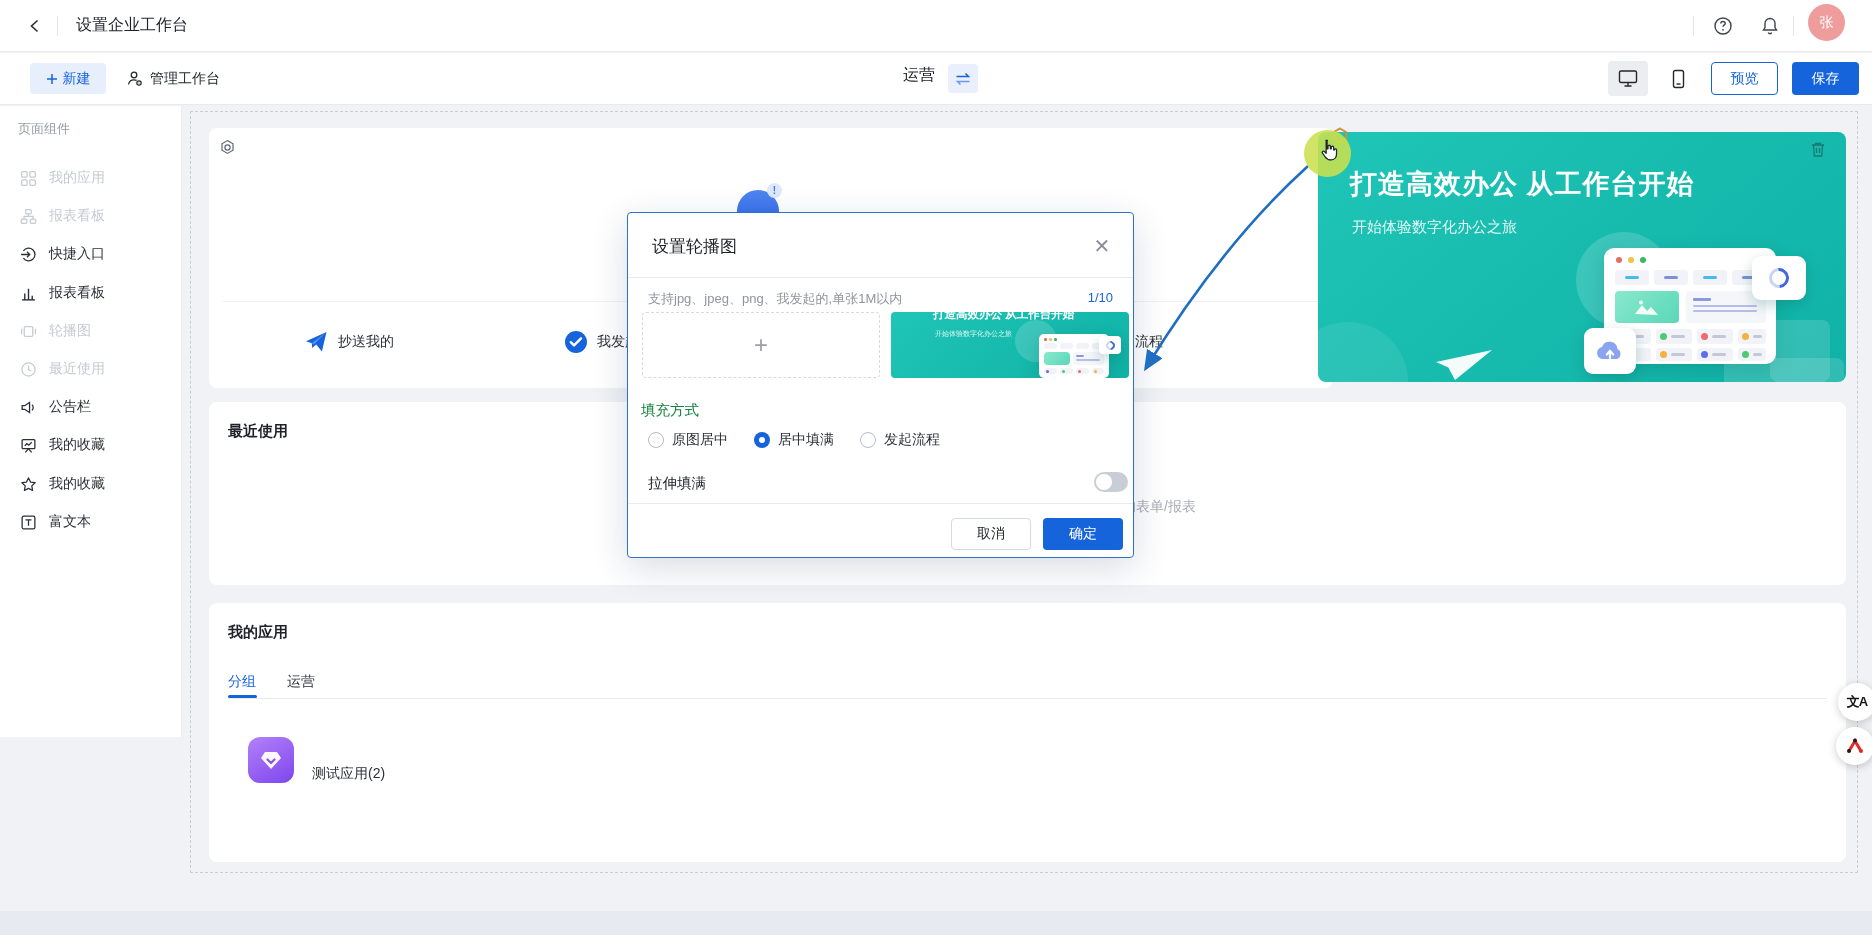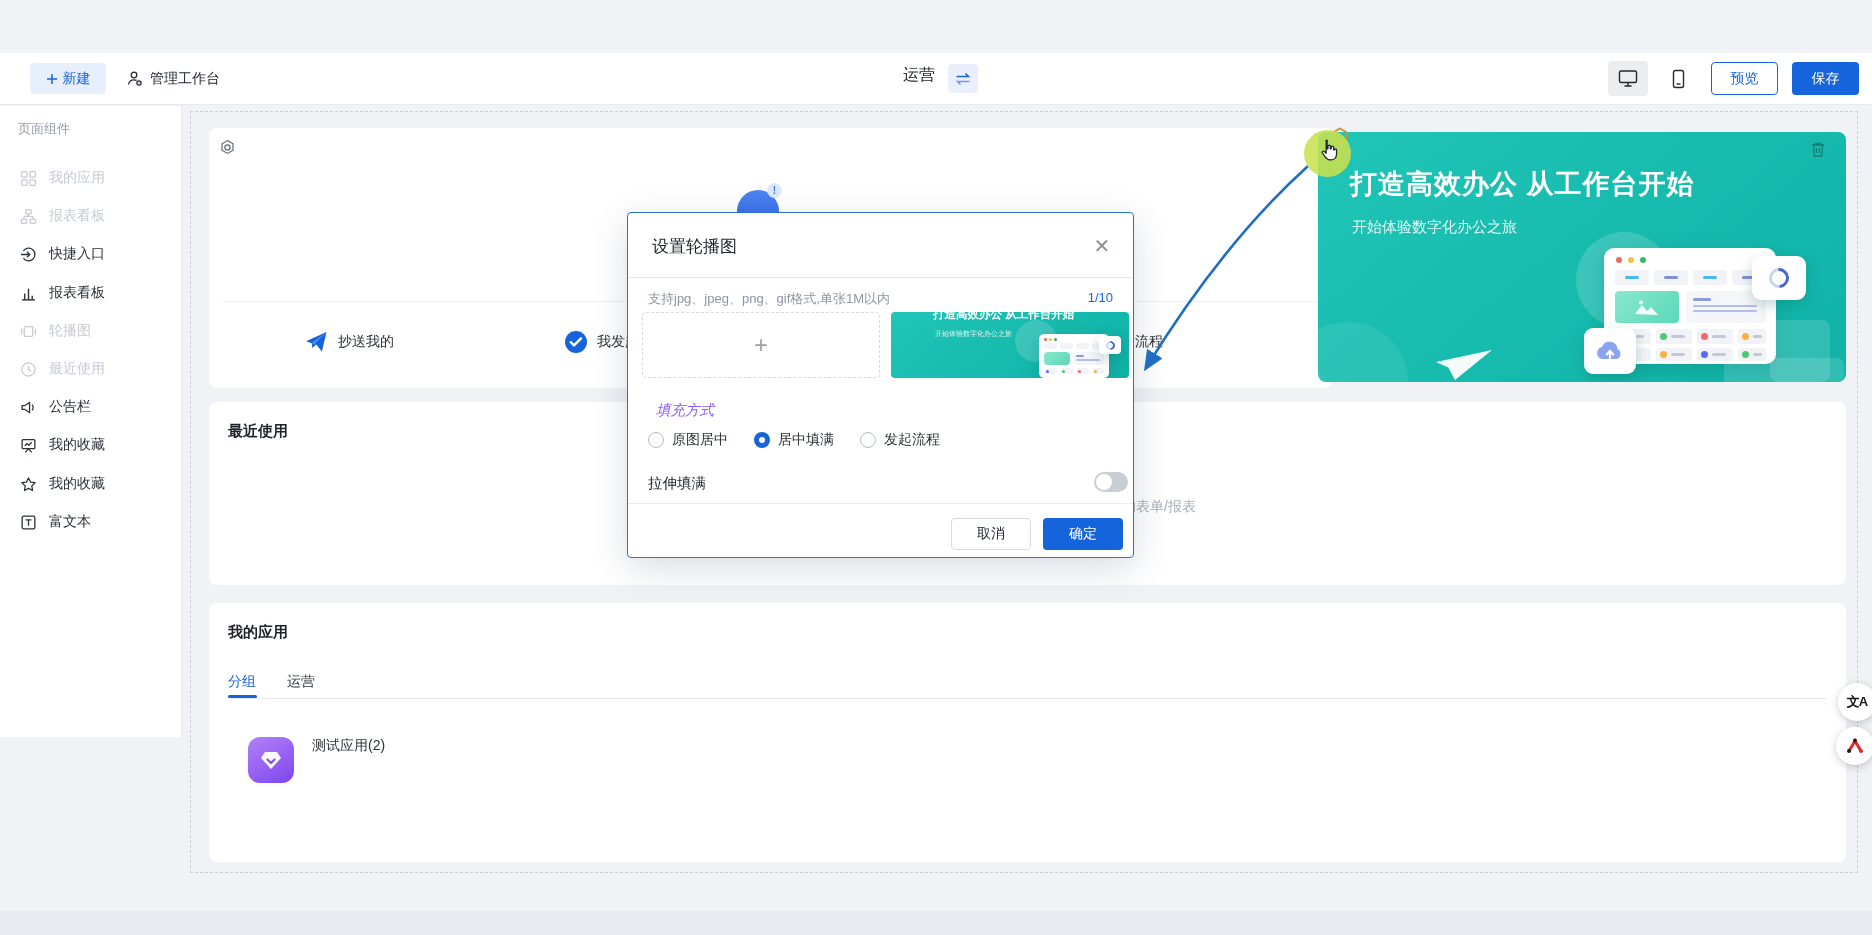--- a/index.html
+++ b/index.html
@@ -65,38 +65,38 @@
 
   
   .recent-card { left:209px; top:402px; width:1637px; height:183px; }
   .card-title { position:absolute; left:19px; top:20px; font-size:15px; font-weight:bold; color:#1f2329; }
   .recent-empty { position:absolute; left:829px; top:96px; font-size:14px; color:#a8adb5; }
   .apps-card { left:209px; top:603px; width:1637px; height:259px; overflow:hidden; }
   .tab { position:absolute; top:70px; font-size:14px; cursor:pointer; color:#2b2f36; }
   .tab.active { color:#1664dc; }
   .tab-underline { position:absolute; left:19px; top:92px; width:29px; height:3px; background:#1664dc; border-radius:2px; }
   .tab-line { position:absolute; left:19px; right:19px; top:95px; height:1px; background:#e8eaed; }
-  .app-item { position:absolute; left:39px; top:134px; display:flex; align-items:flex-start; gap:18px; cursor:pointer; }
+  .app-item { position:absolute; left:39px; top:134px; display:flex; align-items:flex-end; gap:18px; cursor:pointer; }
   .app-ic { width:46px; height:46px; border-radius:12px; background:linear-gradient(150deg,#b381f8,#7e46ee); display:flex; align-items:center; justify-content:center; }
   .app-label { font-size:14px; color:#2b2f36; }
   .apps-note { position:absolute; left:0; bottom:0; width:100%; height:30px; background:#edeff7; display:flex; align-items:center; justify-content:center; font-size:13px; color:#8f959e; }
   .bottom-strip { position:absolute; left:0; top:911px; width:1872px; height:24px; background:#e8eaf1; z-index:6; }
 
   
   .modal { position:absolute; left:627px; top:212px; width:507px; height:346px; background:#fff; border:1.5px solid #2e72c8; border-radius:4px; box-shadow:0 10px 36px rgba(15,35,80,.16); z-index:100; }
   .modal-title { position:absolute; left:24px; top:22px; font-size:17px; font-weight:500; color:#1f2329; }
   .modal-close { position:absolute; right:20px; top:22px; width:22px; height:22px; color:#8a9099; font-size:20px; line-height:22px; text-align:center; cursor:pointer; }
   .modal-hdiv { position:absolute; left:0; top:64px; width:100%; height:1px; background:#e8eaed; }
   .modal-hint { position:absolute; left:20px; top:77px; font-size:13px; color:#8f959e; }
   .modal-counter { position:absolute; right:20px; top:77px; font-size:13px; color:#1664dc; }
   .upload-box { position:absolute; left:14px; top:99px; width:238px; height:66px; border:1px dashed #d6dae1; border-radius:4px; display:flex; align-items:center; justify-content:center; color:#9aa0a8; font-size:24px; font-weight:300; cursor:pointer; }
   .thumb { position:absolute; left:263px; top:99px; width:238px; height:66px; border-radius:4px; background:linear-gradient(140deg,#1fc5b6,#10b2a7); overflow:hidden; cursor:pointer; }
   .thumb-title { position:absolute; left:42px; top:-5px; font-size:11.5px; font-weight:bold; color:#fff; white-space:nowrap; }
   .thumb-sub { position:absolute; left:44px; top:17px; font-size:7px; color:rgba(255,255,255,.85); }
-  .fill-label { position:absolute; left:28px; top:188px; font-size:14.5px; font-weight:500; color:#8b5cf6;font-style:italic; }
+  .fill-label { position:absolute; left:13px; top:188px; font-size:14.5px; font-weight:500; color:#15803d; }
   .radio-row { position:absolute; left:20px; top:218px; display:flex; gap:26px; }
   .radio-opt { display:flex; align-items:center; gap:8px; font-size:14px; color:#2b2f36; cursor:pointer; }
   .radio { width:16px; height:16px; border-radius:50%; border:1.5px solid #b6bcc6; background:#fff; flex:none; }
   .radio.checked { border:none; background:#1664dc; position:relative; }
   .radio.checked::after { content:""; position:absolute; left:5px; top:5px; width:6px; height:6px; border-radius:50%; background:#fff; }
   .auto-label { position:absolute; left:20px; top:261px; font-size:14.5px; color:#1f2329; }
   .toggle { position:absolute; left:466px; top:259px; width:34px; height:20px; border-radius:10px; background:#c9ced6; cursor:pointer; }
   .toggle .knob { position:absolute; left:2px; top:2px; width:16px; height:16px; border-radius:50%; background:#fff; }
   .modal-fdiv { position:absolute; left:0; top:290px; width:100%; height:1px; background:#e8eaed; }
   .btn-cancel { position:absolute; left:323px; top:305px; width:80px; height:32px; border:1px solid #d6dae1; border-radius:4px; background:#fff; color:#1f2329; font-size:14px; display:flex; align-items:center; justify-content:center; cursor:pointer; }
@@ -108,20 +108,45 @@
   .cursor-hex { position:absolute; left:1330px; top:126px; z-index:129; }
   .cursor-hand { position:absolute; left:1315px; top:138px; z-index:131; }
   .floater { position:absolute; width:38px; height:38px; border-radius:50%; background:#fff; box-shadow:0 2px 8px rgba(0,0,0,.2); display:flex; align-items:center; justify-content:center; z-index:140; cursor:pointer; }
   .trans-glyph { font-size:13px; font-weight:bold; color:#16181c; letter-spacing:-1px; }
 </style>
 </head>
 <body>
 
 <div class="app">
 
+  <div class="topbar">
+    <div class="back">
+      <svg width="14" height="14" viewBox="0 0 14 14">
+          <path d="M9.5 1.5L3.5 7l6 5.5" fill="none" stroke="#2b2f36" stroke-width="1.6"></path>
+        </svg>
+    </div>
+    <div class="vdiv" style="left:57px"></div>
+    <div class="page-title">设置企业工作台</div>
+    <div class="vdiv" style="left:1693px"></div>
+    <div class="icon-btn" style="left:1708px">
+      <svg width="20" height="20" viewBox="0 0 20 20">
+          <circle cx="10" cy="10" r="8" fill="none" stroke="#3f444c" stroke-width="1.4"></circle>
+          <path d="M7.8 7.6c0-1.3 1-2.1 2.2-2.1s2.2.8 2.2 2c0 1.6-2.2 1.7-2.2 3.2" fill="none" stroke="#3f444c" stroke-width="1.4"></path>
+          <circle cx="10" cy="13.8" r="0.9" fill="#3f444c"></circle>
+        </svg>
+    </div>
+    <div class="icon-btn" style="left:1755px">
+      <svg width="20" height="20" viewBox="0 0 20 20">
+          <path d="M10 2.5c3 0 5 2.2 5 5v4l1.5 2.5H3.5L5 11.5v-4c0-2.8 2-5 5-5z" fill="none" stroke="#3f444c" stroke-width="1.4"></path>
+          <path d="M8.3 16.5a1.8 1.8 0 003.4 0" fill="none" stroke="#3f444c" stroke-width="1.4"></path>
+        </svg>
+    </div>
+    <div class="vdiv" style="left:1793px"></div>
+    <div class="avatar">张</div>
+  </div>
 
   <div class="toolbar">
     <div class="btn-new">
       <svg width="12" height="12" viewBox="0 0 12 12">
           <path d="M6 1v10M1 6h10" stroke="#1664dc" stroke-width="1.5"></path>
         </svg>
       <span>新建</span>
     </div>
     <div class="btn-manage">
       <svg width="17" height="17" viewBox="0 0 17 17">
@@ -421,21 +446,21 @@
       <span class="app-label">测试应用(2)</span>
     </div>
   </div>
 
   <div class="bottom-strip"></div>
 
   <div class="modal">
     <div class="modal-title">设置轮播图</div>
     <div class="modal-close">✕</div>
     <div class="modal-hdiv"></div>
-    <div class="modal-hint">支持jpg、jpeg、png、gif格式,单张1M以内</div>
+    <div class="modal-hint">支持jpg、jpeg、png、我发起的,单张1M以内</div>
     <div class="modal-counter">1/10</div>
     <div class="upload-box">+</div>
     <div class="thumb">
       <div class="deco-circle" style="left:124px;top:8px;width:42px;height:42px"></div>
       <div class="thumb-title">打造高效办公 从工作台开始</div>
       <div class="thumb-sub">开始体验数字化办公之旅</div>
       <div class="mini-browser" style="left:148px;top:22px;width:70px;height:44px;border-radius:5px">
         <span class="dot" style="position:absolute;left:5px;top:4px;width:2.5px;height:2.5px;background:#e36d60"></span>
         <span class="dot" style="position:absolute;left:10px;top:4px;width:2.5px;height:2.5px;background:#efc24a"></span>
         <span class="dot" style="position:absolute;left:15px;top:4px;width:2.5px;height:2.5px;background:#39b865"></span>

